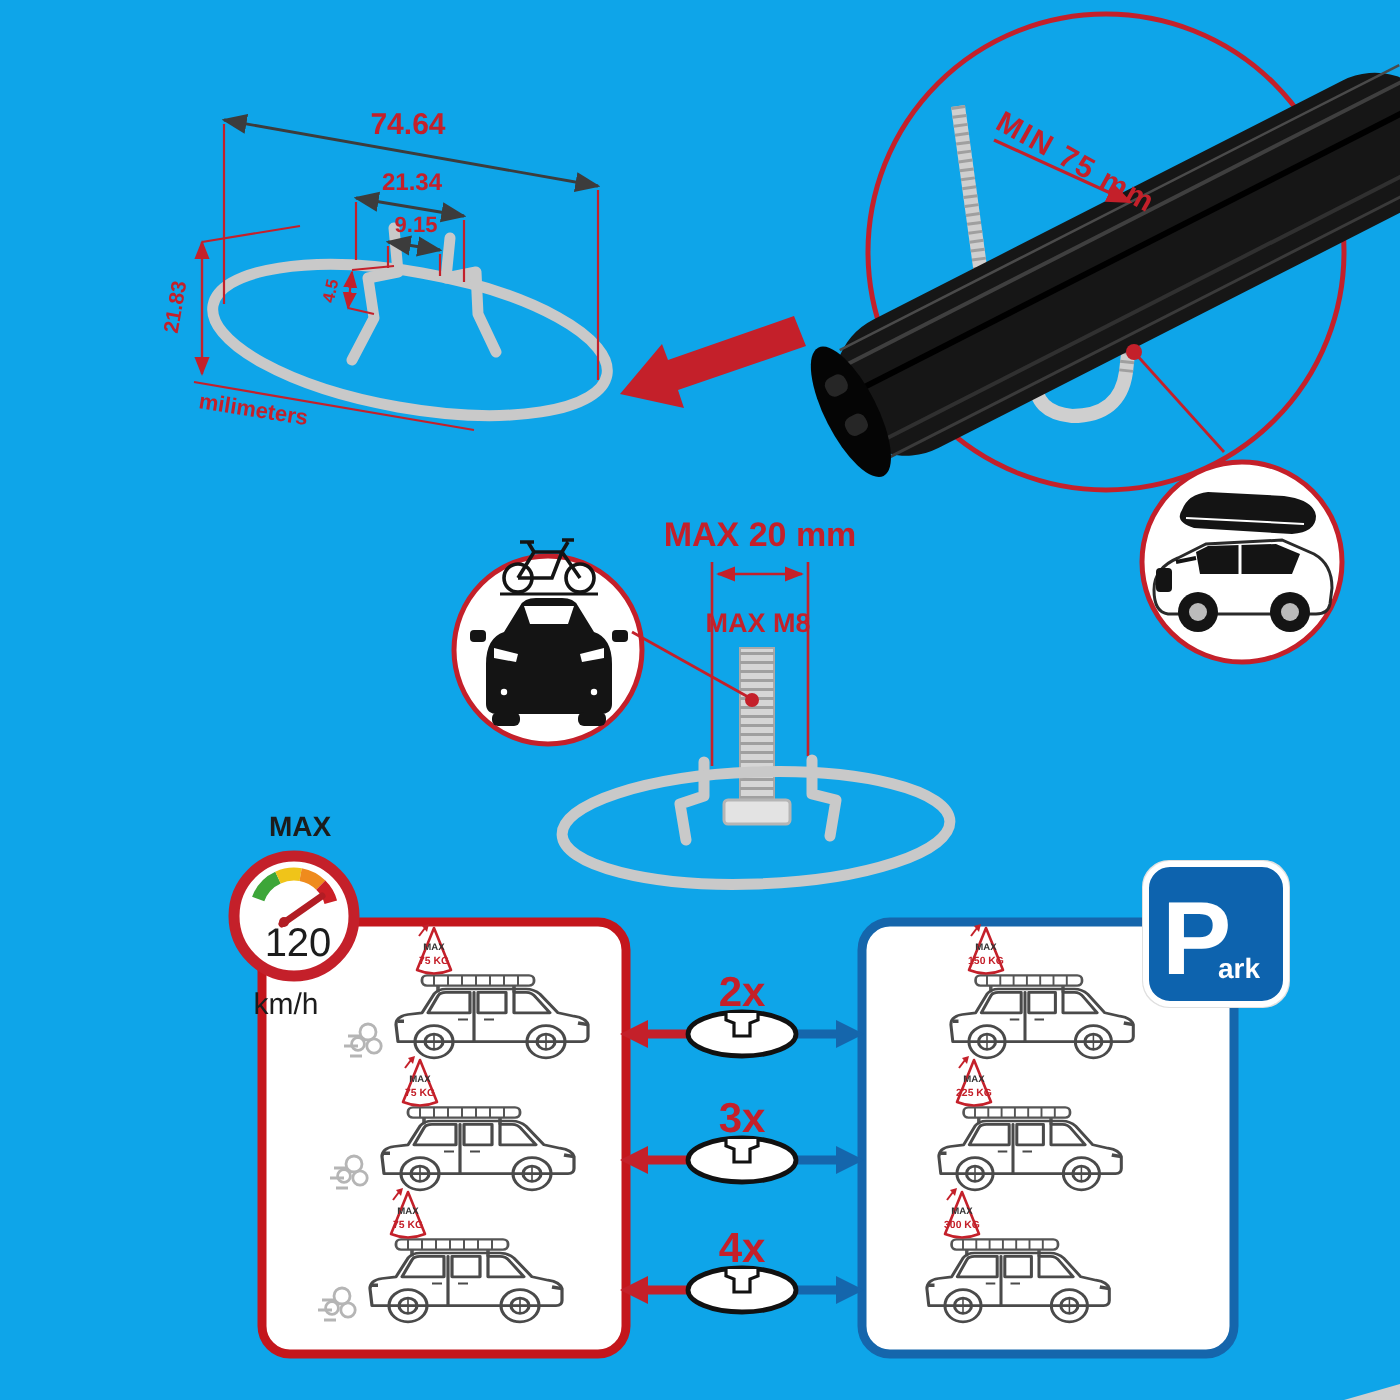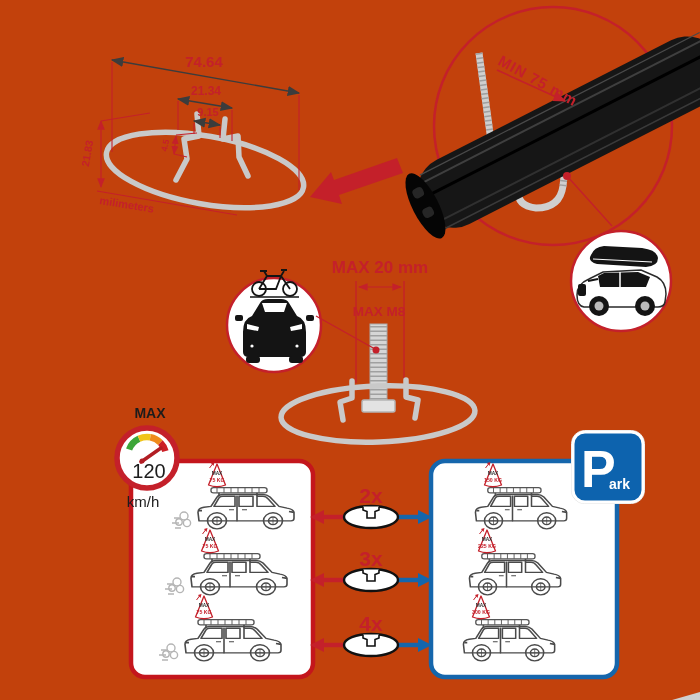--- a/index.html
+++ b/index.html
@@ -1,16 +1,16 @@
 <!DOCTYPE html>
 <html><head>
 <meta charset="utf-8">
 <style>
   html,body{margin:0;padding:0;background:#ffffff;}
-  #stage{position:relative;width:700px;height:700px;background:#c2410c;overflow:hidden;
+  #stage{position:relative;width:700px;height:700px;background:#0ea5e9;overflow:hidden;
          font-family:"Liberation Sans",sans-serif;}
   svg text{font-family:"Liberation Sans",sans-serif;}
   .dim-red{fill:#c4202a;font-weight:700;}
   .dim-dark{stroke:#3c3c3c;stroke-width:1.4;fill:none;}
   .ext-red{stroke:#c4202a;stroke-width:1.1;fill:none;}
   .profile{stroke:#c9c9c9;stroke-width:5.5;fill:none;stroke-linejoin:round;stroke-linecap:round;}
   .carline{stroke:#4a4a4a;stroke-width:1.6;fill:none;stroke-linejoin:round;stroke-linecap:round;}
   .gauge-txt{fill:#1c1c1c;}
 </style>
 </head>

